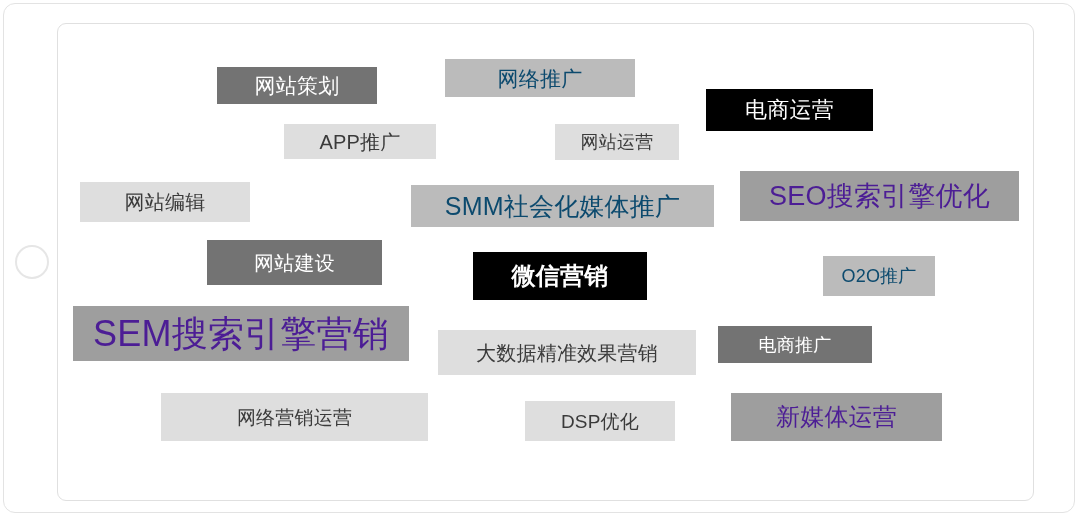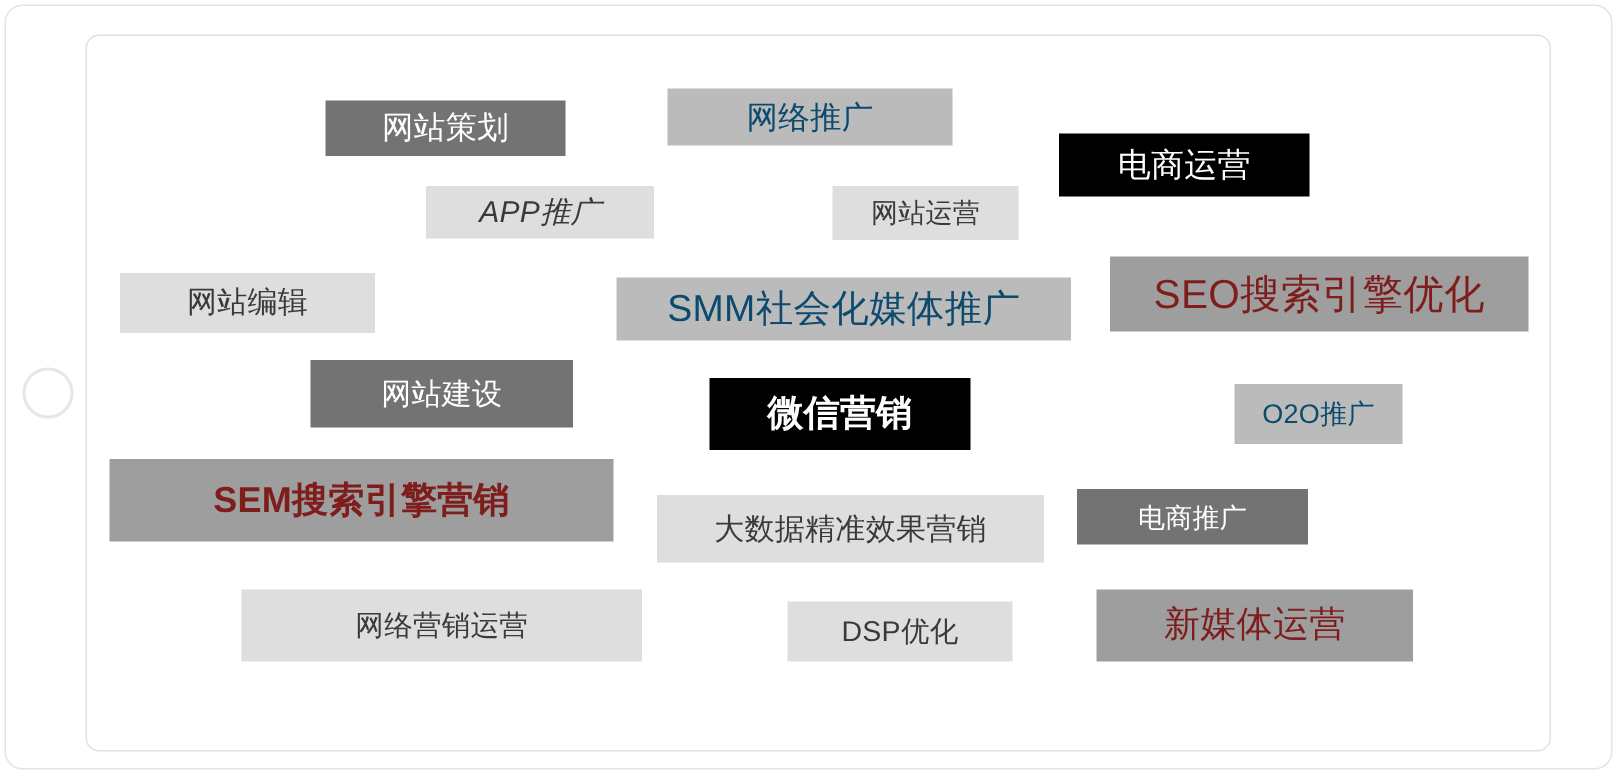--- a/index.html
+++ b/index.html
@@ -61,47 +61,47 @@
     align-items: center;
     justify-content: center;
     box-sizing: border-box;
     white-space: nowrap;
     line-height: 1;
     letter-spacing: 0.2px;
     user-select: none;
   }
   .tag.t-light  { background: #dedede; color: #3a3a3a; }
   .tag.t-mid    { background: #bbbbbb; color: #0c4a6e; }
-  .tag.t-dark   { background: #9e9e9e; color: #7f1d1d; }
+  .tag.t-dark   { background: #9e9e9e; color: #4c1d95; }
   .tag.t-blue   { background: #737373; color: #ffffff; }
   .tag.t-teal   { background: #000000; color: #ffffff; }
 </style>
 </head>
 <body>
 
 <div id="canvas">
 
   <div class="device-outer-frame">
     <div class="device-home-button"></div>
   </div>
 
   <div class="device-screen">
     <div id="tag-cloud">
         <div class="tag t-blue" style="left: 159px; top: 43px; width: 160px; height: 37px; font-size: 21px;">网站策划</div>
         <div class="tag t-mid" style="left: 387px; top: 35px; width: 190px; height: 38px; font-size: 21px;">网络推广</div>
         <div class="tag t-teal" style="left: 648px; top: 65px; width: 167px; height: 42px; font-size: 22px;">电商运营</div>
-        <div class="tag t-light" style="left: 226px; top: 100px; width: 152px; height: 35px; font-size: 20px; font-style: italic;">APP推广</div>
+        <div class="tag t-light" style="left: 226px; top: 100px; width: 152px; height: 35px; font-size: 20px;">APP推广</div>
         <div class="tag t-light" style="left: 497px; top: 100px; width: 124px; height: 36px; font-size: 18px;">网站运营</div>
         <div class="tag t-light" style="left: 22px; top: 158px; width: 170px; height: 40px; font-size: 20px;">网站编辑</div>
         <div class="tag t-mid" style="left: 353px; top: 161px; width: 303px; height: 42px; font-size: 25px;">SMM社会化媒体推广</div>
         <div class="tag t-dark" style="left: 682px; top: 147px; width: 279px; height: 50px; font-size: 27px;">SEO搜索引擎优化</div>
         <div class="tag t-blue" style="left: 149px; top: 216px; width: 175px; height: 45px; font-size: 20px;">网站建设</div>
         <div class="tag t-teal" style="left: 415px; top: 228px; width: 174px; height: 48px; font-size: 24px; font-weight: bold;">微信营销</div>
         <div class="tag t-mid" style="left: 765px; top: 232px; width: 112px; height: 40px; font-size: 18px;">O2O推广</div>
-        <div class="tag t-dark" style="left: 15px; top: 282px; width: 336px; height: 55px; font-size: 24px; font-weight: bold;">SEM搜索引擎营销</div>
+        <div class="tag t-dark" style="left: 15px; top: 282px; width: 336px; height: 55px; font-size: 36px;">SEM搜索引擎营销</div>
         <div class="tag t-light" style="left: 380px; top: 306px; width: 258px; height: 45px; font-size: 20px;">大数据精准效果营销</div>
         <div class="tag t-blue" style="left: 660px; top: 302px; width: 154px; height: 37px; font-size: 18px;">电商推广</div>
         <div class="tag t-light" style="left: 103px; top: 369px; width: 267px; height: 48px; font-size: 19px;">网络营销运营</div>
         <div class="tag t-light" style="left: 467px; top: 377px; width: 150px; height: 40px; font-size: 19px;">DSP优化</div>
         <div class="tag t-dark" style="left: 673px; top: 369px; width: 211px; height: 48px; font-size: 24px;">新媒体运营</div>
       </div>
   </div>
 
 </div>
 

